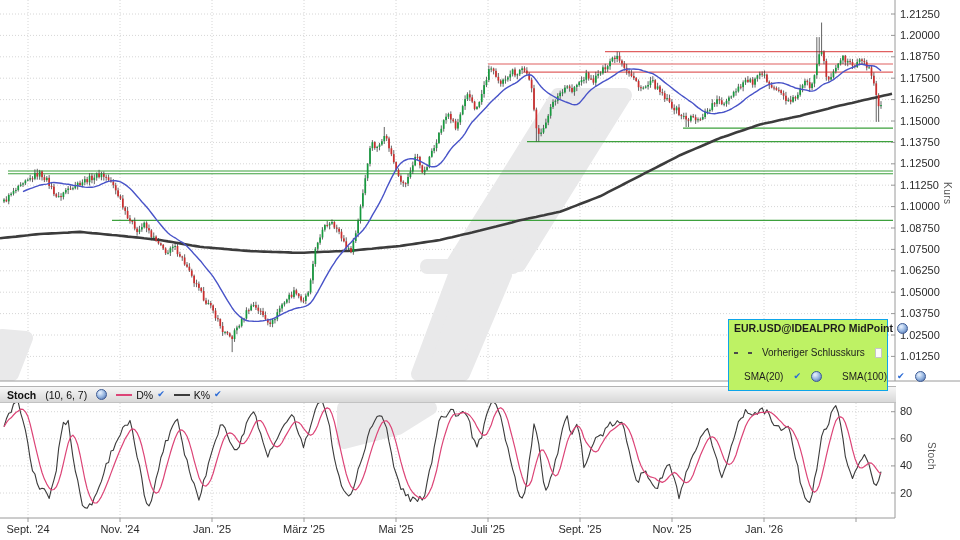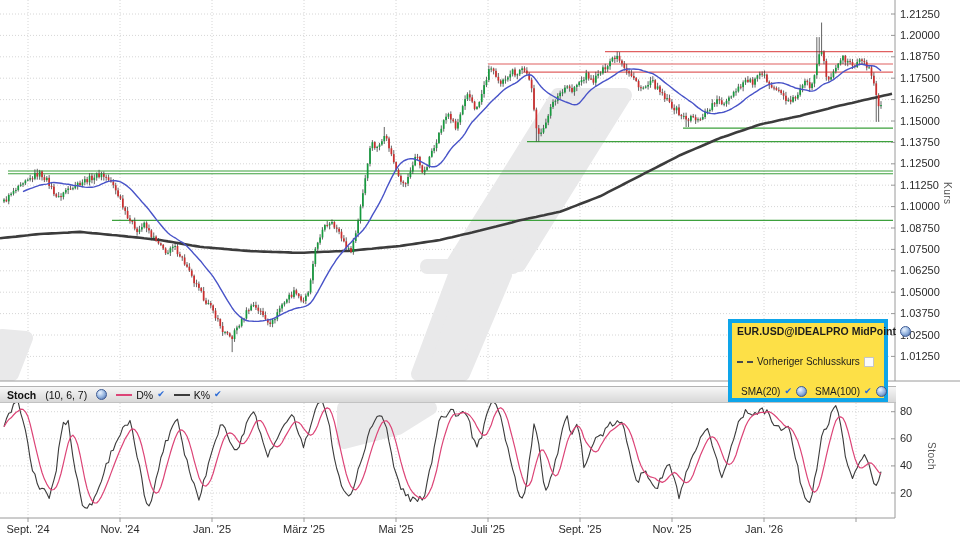--- a/index.html
+++ b/index.html
@@ -1,23 +1,23 @@
 <!DOCTYPE html>
 <html><head>
 <meta charset="utf-8">
 <style>
   html,body{margin:0;padding:0;background:#fff;width:960px;height:540px;overflow:hidden;
     font-family:"Liberation Sans",sans-serif;}
   #stage{position:relative;width:807px;height:540px;background:#fff;}
   svg{position:absolute;left:0;top:0;}
   .legend{position:absolute;left:728px;top:319px;width:160px;box-sizing:border-box;
-    background:#fde047;border:4px solid #0ea5e9;padding:2px 5px 1px 5px;
+    background:#bef264;border:1px solid #0ea5e9;padding:2px 5px 8px 5px;
     font-size:10px;color:#1d1d1d;z-index:6;}
   .legend-title{font-weight:bold;font-size:10.5px;display:flex;align-items:center;gap:4px;white-space:nowrap;}
-  .legend-row{display:flex;align-items:center;gap:4px;margin-top:19px;white-space:nowrap;}
+  .legend-row{display:flex;align-items:center;gap:10px;margin-top:13px;white-space:nowrap;}
   .dash{width:6px;height:2px;background:#4a4a4a;display:inline-block;}
   .line-sample{width:16px;height:2px;display:inline-block;}
   .globe{width:9px;height:9px;border-radius:50%;display:inline-block;flex:0 0 auto;
     background:radial-gradient(circle at 35% 30%,#dcE9fa 10%,#8fb0dd 55%,#46619c 100%);
     border:0.5px solid #3c5a94;}
   .chk{color:#2b6bd6;font-size:9px;line-height:1;}
   .cbox{width:8px;height:8px;border:1px solid #c6c6c6;background:#fbfbfb;display:inline-block;}
   .stoch-header{position:absolute;left:0;top:386px;width:896px;height:17px;box-sizing:border-box;
     background:linear-gradient(#f6f6f6,#d8d8d8);border-top:1px solid #b3b3b3;border-bottom:1px solid #c2c2c2;
     display:flex;align-items:center;gap:9px;padding-left:7px;font-size:10.5px;color:#111;z-index:5;}

